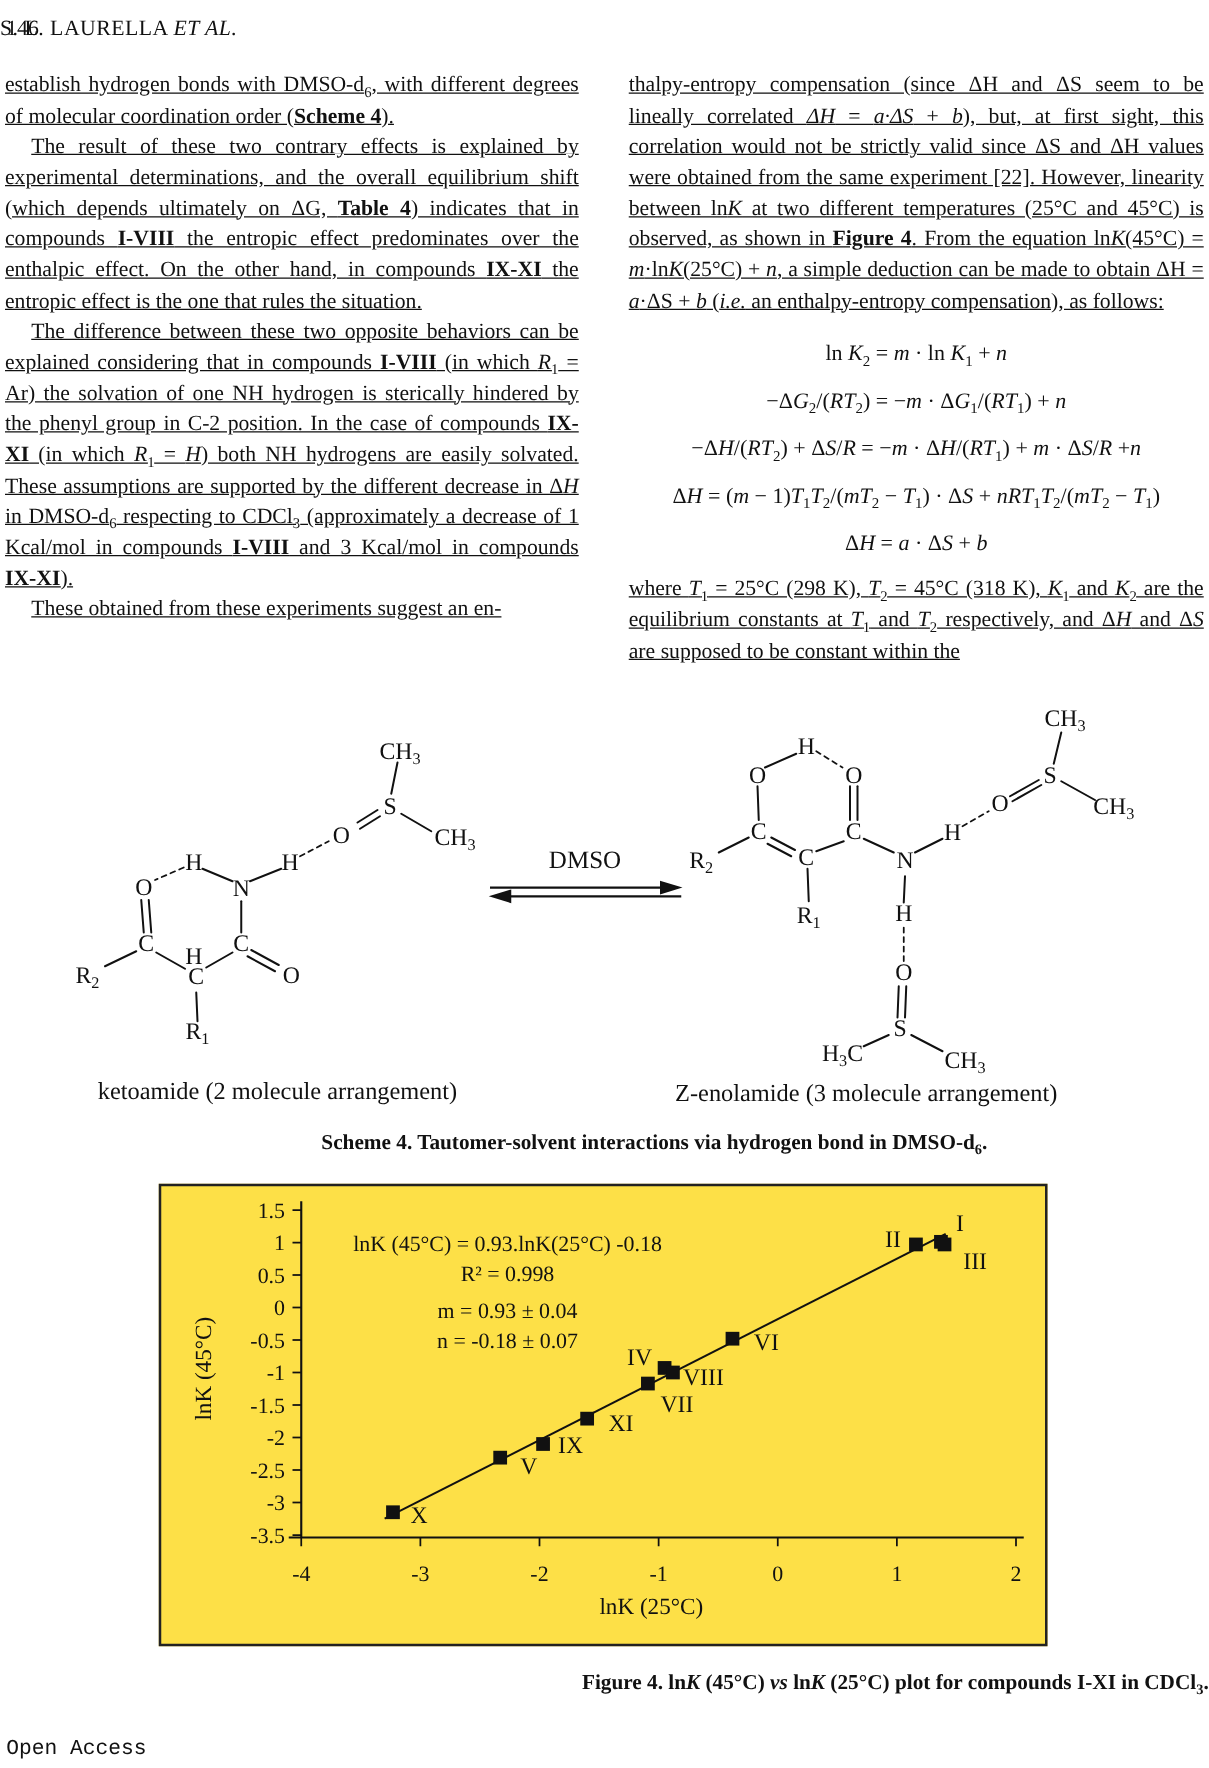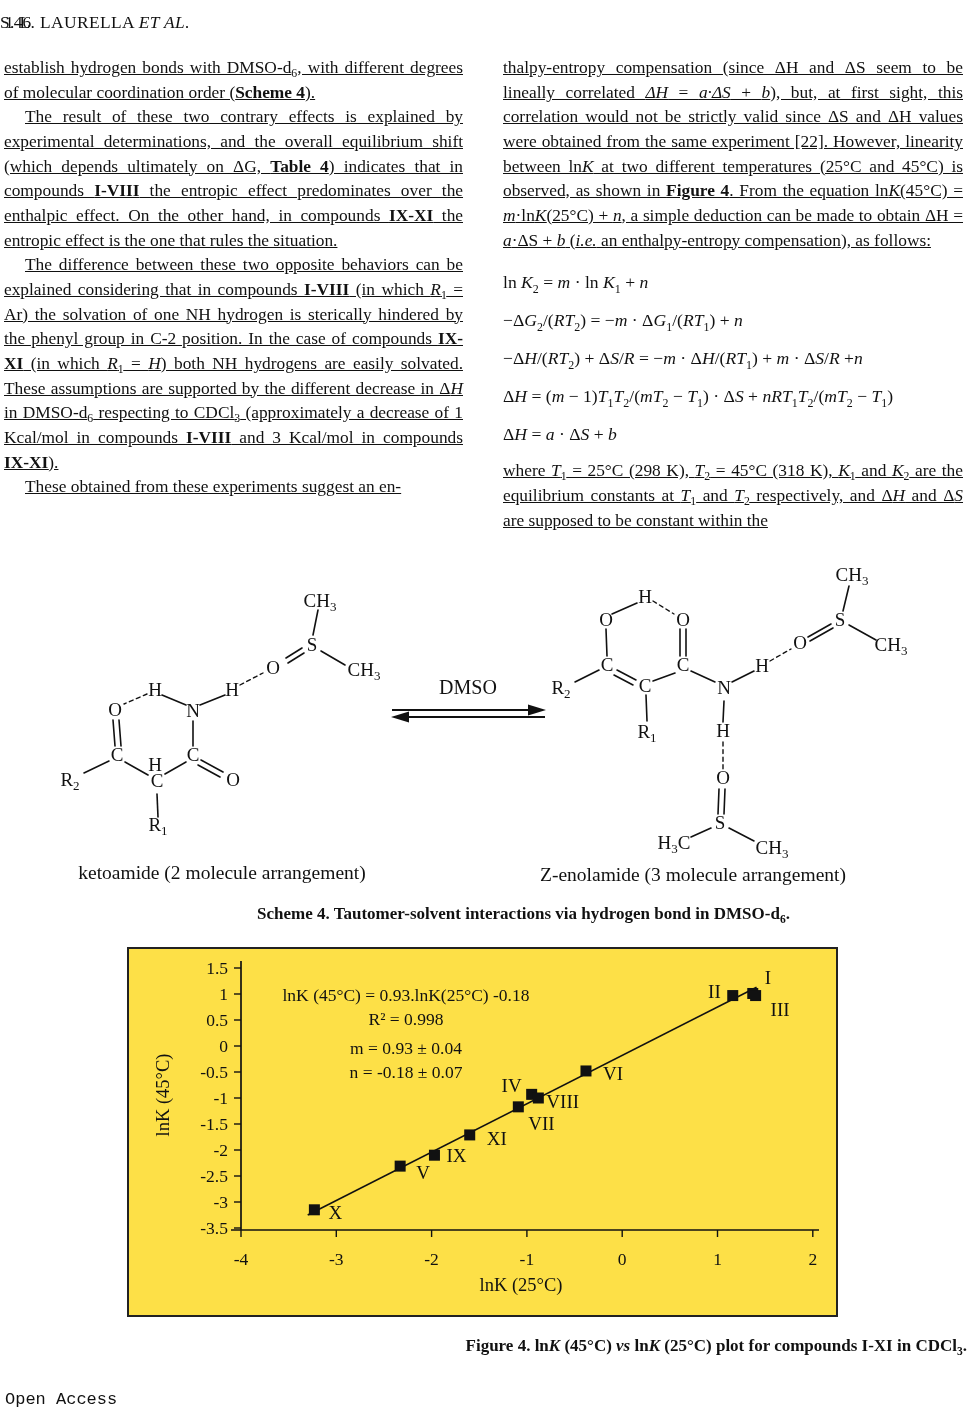--- a/index.html
+++ b/index.html
@@ -9,21 +9,21 @@
   .i{font-style:italic}
   sub{font-size:68%;line-height:0;}
   p{margin:0;text-align:justify;text-decoration:underline;}
   .ind{text-indent:21px;}
   .hdr-num{position:absolute;left:5px;top:12px;font-size:17.4px;}
   .hdr-title{position:absolute;left:0;top:12px;width:100%;font-size:17.4px;letter-spacing:.4px;}
   .col{position:absolute;top:56px;font-size:17.35px;line-height:24.65px;}
   #lcol{left:4px;width:459px;}
   #rcol{left:503px;width:460px;}
   .eqs{margin:10px 0 6px 0;}
-  .eq{line-height:38px;font-size:17.6px;text-indent:0;}
+  .eq{text-align:center;line-height:38px;font-size:17.6px;text-indent:0;}
   .scheme-svg{position:absolute;left:40px;top:563px;}
   .scheme-svg text{fill:#111;font-family:"Liberation Serif",serif;font-size:19px;}
   .scheme-svg .molcap{font-size:19.5px;}
   .scheme-svg .dmso{font-size:20px;}
   .bond line{stroke:#111;stroke-width:1.6;stroke-linecap:round;}
   .hbond line{stroke:#111;stroke-width:1.4;stroke-dasharray:4 3.6;stroke-linecap:round;}
   .arrowline{stroke:#111;stroke-width:1.8;}
   .scheme-cap{position:absolute;left:0;top:904px;width:100%;text-align:center;font-size:17px;padding-left:40px;}
   .figure-box{position:absolute;left:127px;top:947px;width:711px;height:370px;
               border:2px solid #222;box-sizing:border-box;background:#fde047;}

